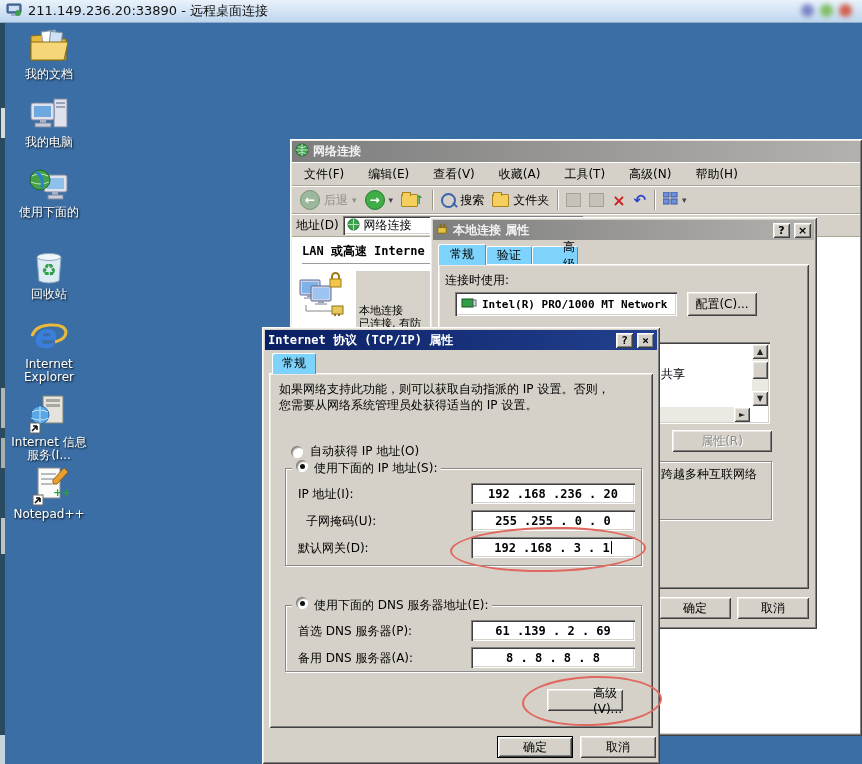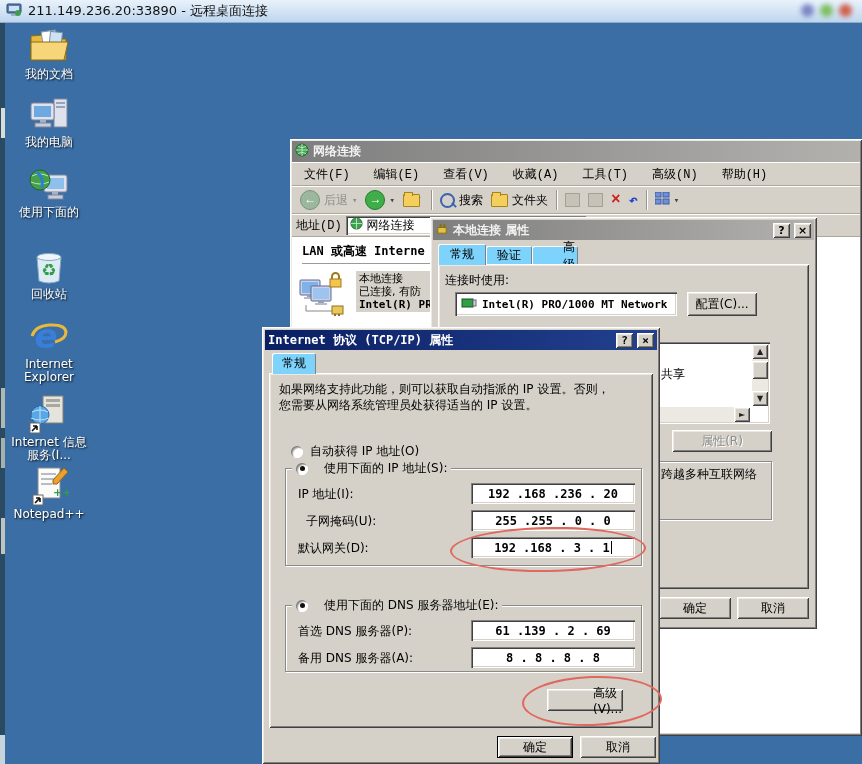--- a/index.html
+++ b/index.html
@@ -31,33 +31,33 @@
   .btn.disabled{color:#8c8c8c;text-shadow:1px 1px 0 #fff;}
   .sysbtn{width:17px;height:15px;font-weight:bold;font-size:11px;}
   .tb-grey{background:linear-gradient(to right,#7e7e7e,#b3b1ae);color:#f2f2f2;}
   .tb-navy{background:linear-gradient(to right,#0a1f63,#23418f);color:#fff;}
   .titlebar{display:flex;align-items:center;gap:4px;padding:0 3px;font-weight:bold;font-size:12px;box-sizing:border-box;}
   .titlebar .grow{flex:1;}
   .tab{display:flex;align-items:center;justify-content:center;background:#7dd3fc;
     box-shadow:inset 1px 1px 0 #fff,inset -1px 0 0 #808080;border-radius:2px 2px 0 0;font-size:12px;box-sizing:border-box;}
   .tab.active{z-index:3;}
   .group{border:1px solid #8a8a8a;box-shadow:inset 1px 1px 0 #fff,1px 1px 0 #fff;box-sizing:border-box;}
-  .legend{position:absolute;top:-9px;left:6px;background:#d5d1c8;padding:0 4px;display:flex;align-items:center;gap:16px;}
+  .legend{position:absolute;top:-9px;left:6px;background:#d5d1c8;padding:0 4px;display:flex;gap:6px;}
   .radio{width:12px;height:12px;border-radius:50%;background:#fff;box-shadow:inset 1px 1px 0 #808080,
     inset -1px -1px 0 #fff,inset 2px 2px 1px #b5b1a8;position:relative;flex:none;}
   .radio.checked::after{content:"";position:absolute;left:3.5px;top:3.5px;width:5px;height:5px;border-radius:50%;background:#101010;}
   .radio.disabled{background:#d5d1c8;}
   .rlabel{white-space:nowrap;}
   .rlabel.disabled{color:#8c8c8c;text-shadow:1px 1px 0 #fff;}
   .fieldrow{position:absolute;height:22px;}
   .ipfield{position:absolute;display:flex;align-items:center;justify-content:center;font-size:12px;}
   .caret{display:inline-block;width:1px;height:13px;background:#000;margin-left:1px;vertical-align:-2px;}
 
   
-  .mrow{display:flex;align-items:center;box-sizing:border-box;border-bottom:1px solid #aca899;font-family:Liberation Mono, monospace;}
+  .mrow{display:flex;align-items:center;box-sizing:border-box;border-bottom:1px solid #aca899;}
   .menu-item{padding:0 12px;white-space:nowrap;}
   .tsep{width:1px;height:20px;background:#9a968c;box-shadow:1px 0 0 #fff;margin:0 4px;flex:none;}
   .tbtn{display:flex;align-items:center;gap:4px;padding:0 4px;white-space:nowrap;}
   .circ{width:18px;height:18px;border-radius:50%;color:#fff;font-weight:bold;font-size:12px;
     display:flex;align-items:center;justify-content:center;flex:none;}
   .mag{position:relative;width:11px;height:11px;border:2px solid #3a62b0;border-radius:50%;flex:none;}
   .mag::after{content:"";position:absolute;left:9px;top:9px;width:6px;height:2px;background:#3a62b0;transform:rotate(45deg);}
   .minifolder{width:15px;height:11px;background:#f5cf5e;border:1px solid #a9841c;border-radius:1px;position:relative;flex:none;}
   .minifolder::before{content:"";position:absolute;left:0;top:-3px;width:7px;height:3px;background:#f5cf5e;border:1px solid #a9841c;border-bottom:none;}
   .greybox{width:13px;height:12px;background:#c6c2b8;border:1px solid #a5a195;flex:none;}
@@ -289,21 +289,21 @@
           <rect x="20" y="30" width="6" height="2" fill="#9aa0b4"></rect>
               <rect x="17" y="32" width="12" height="2" fill="#b8bcc8"></rect>
           <path d="M34 8 v-2.5 a3.5 3.5 0 0 1 7 0 V8" stroke="#a07818" stroke-width="2" fill="none"></path>
           <rect x="32" y="8" width="11" height="8" fill="#f2c64a" stroke="#a07818"></rect>
           <path d="M8 34 v6 h30 v-3" stroke="#888" fill="none"></path>
           <rect x="34" y="35" width="11" height="8" fill="#e8c85a" stroke="#907020"></rect>
           <rect x="36" y="43" width="2" height="2" fill="#907020"></rect>
               <rect x="40" y="43" width="2" height="2" fill="#907020"></rect>
         </svg></span>
         <span style="background:#d6d2c9;padding:1px 3px;line-height:13px;font-size:11px;">
-          <span style="display:block;">本地连接</span>
+          <span style="display:block;margin-top:32px;">本地连接</span>
           <span style="display:block;">已连接, 有防</span>
           <span class="mono" style="display:block;">Intel(R) PR</span>
         </span>
       </div>
     </div>
   </div>
 
   <div class="abs raised" style="left:430px;top:217px;width:387px;height:412px;z-index:5;">
     <div class="abs titlebar tb-grey" style="left:3px;top:3px;width:381px;height:20px;">
       <span>

